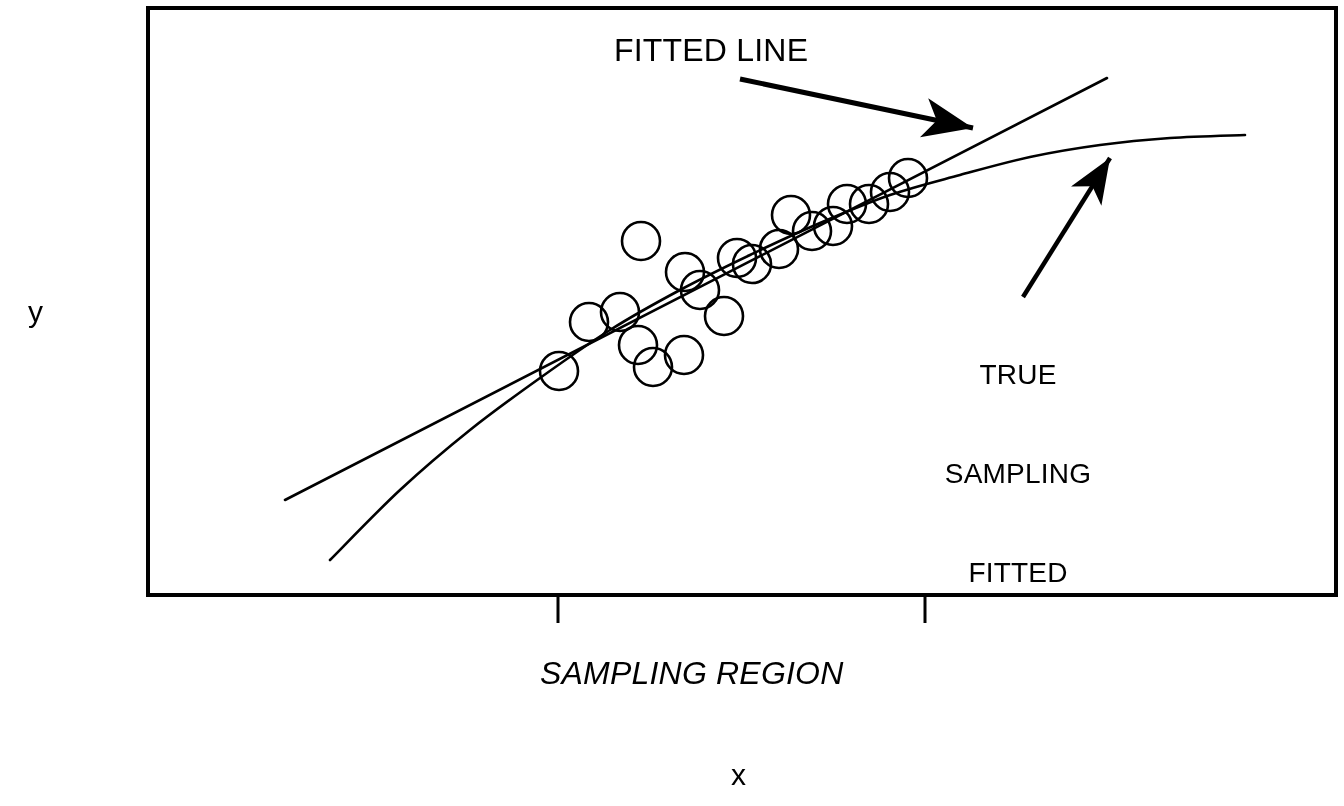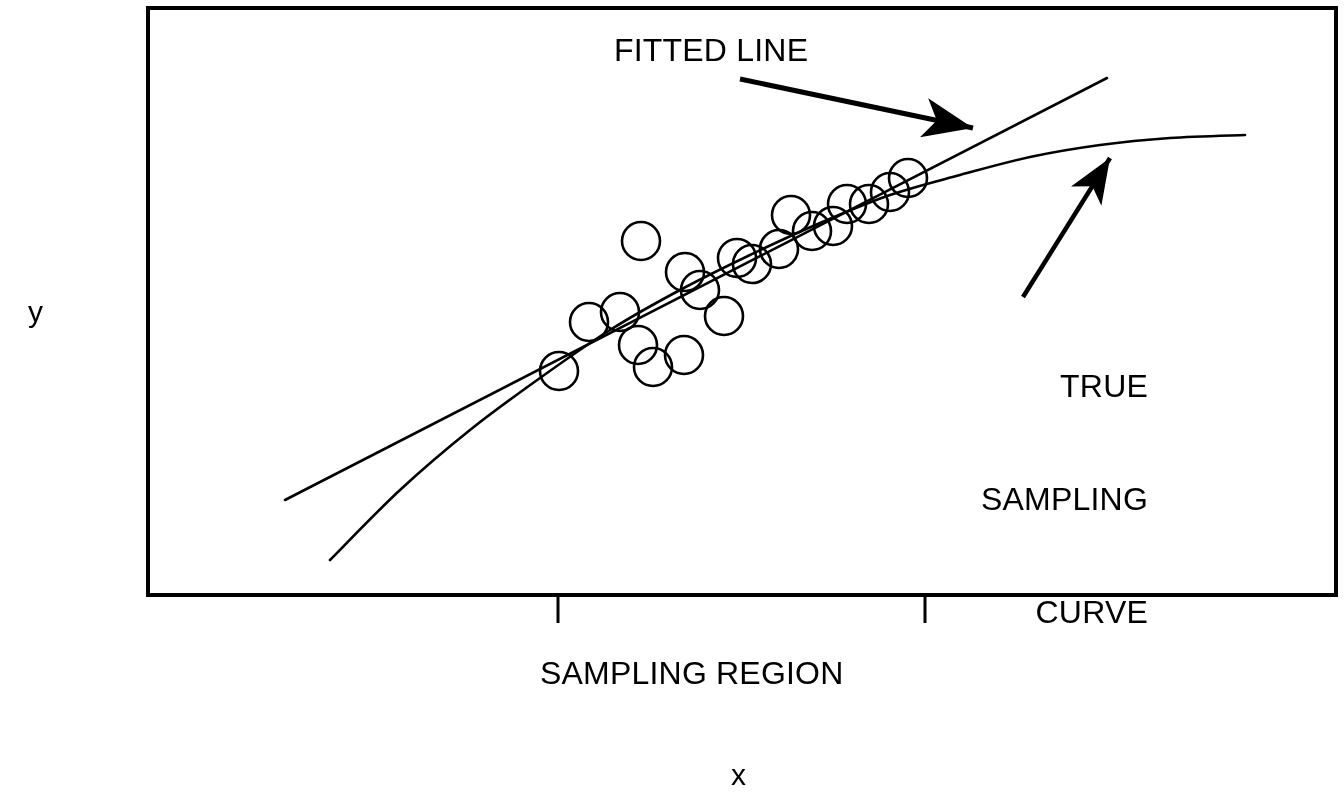--- a/index.html
+++ b/index.html
@@ -44,27 +44,27 @@
   }
   .label-callout {
     font-size: 32px;
     letter-spacing: 0.2px;
   }
   .label-region {
     font-size: 32px;
     letter-spacing: 0.2px;
   }
   .label-multiline {
-    font-size: 32px;
-    text-align: right;
+    font-size: 28px;
+    text-align: center;
     letter-spacing: 0.2px;
   }
   #label-fitted-line { left: 614px; top: 32px; }
   #label-true-curve  { left: 888px; top: 292px; width: 260px; }
-  #label-sampling-region { left: 540px; top: 655px; }
+  #label-sampling-region { left: 540px; top: 655px; font-style: italic; }
   #label-y-axis { left: 28px; top: 294px; }
   #label-x-axis { left: 731px; top: 757px; }
 </style>
 </head>
 <body>
 
 <div id="figure">
 
   <svg class="canvas" viewBox="0 0 1344 806">
     <defs>
@@ -117,21 +117,21 @@
       <path id="arrow-fitted" fill="none" stroke="#000000" stroke-width="5" marker-end="url(#arrowhead-thin)" d="M740,79 L973,128"></path>
       <path id="arrow-true" fill="none" stroke="#000000" stroke-width="4.5" marker-end="url(#arrowhead-thin)" d="M1023,297 L1110,158"></path>
     </g>
   </svg>
 
   <div class="label label-callout" id="label-fitted-line">FITTED LINE</div>
 
   <div class="label label-multiline" id="label-true-curve">
     <div>TRUE</div>
     <div>SAMPLING</div>
-    <div>CURVE</div>
+    <div>FITTED</div>
   </div>
 
   <div class="label label-region" id="label-sampling-region">SAMPLING REGION</div>
 
   <div class="label label-axis" id="label-y-axis">y</div>
 
   <div class="label label-axis" id="label-x-axis">x</div>
 
 </div>
 

